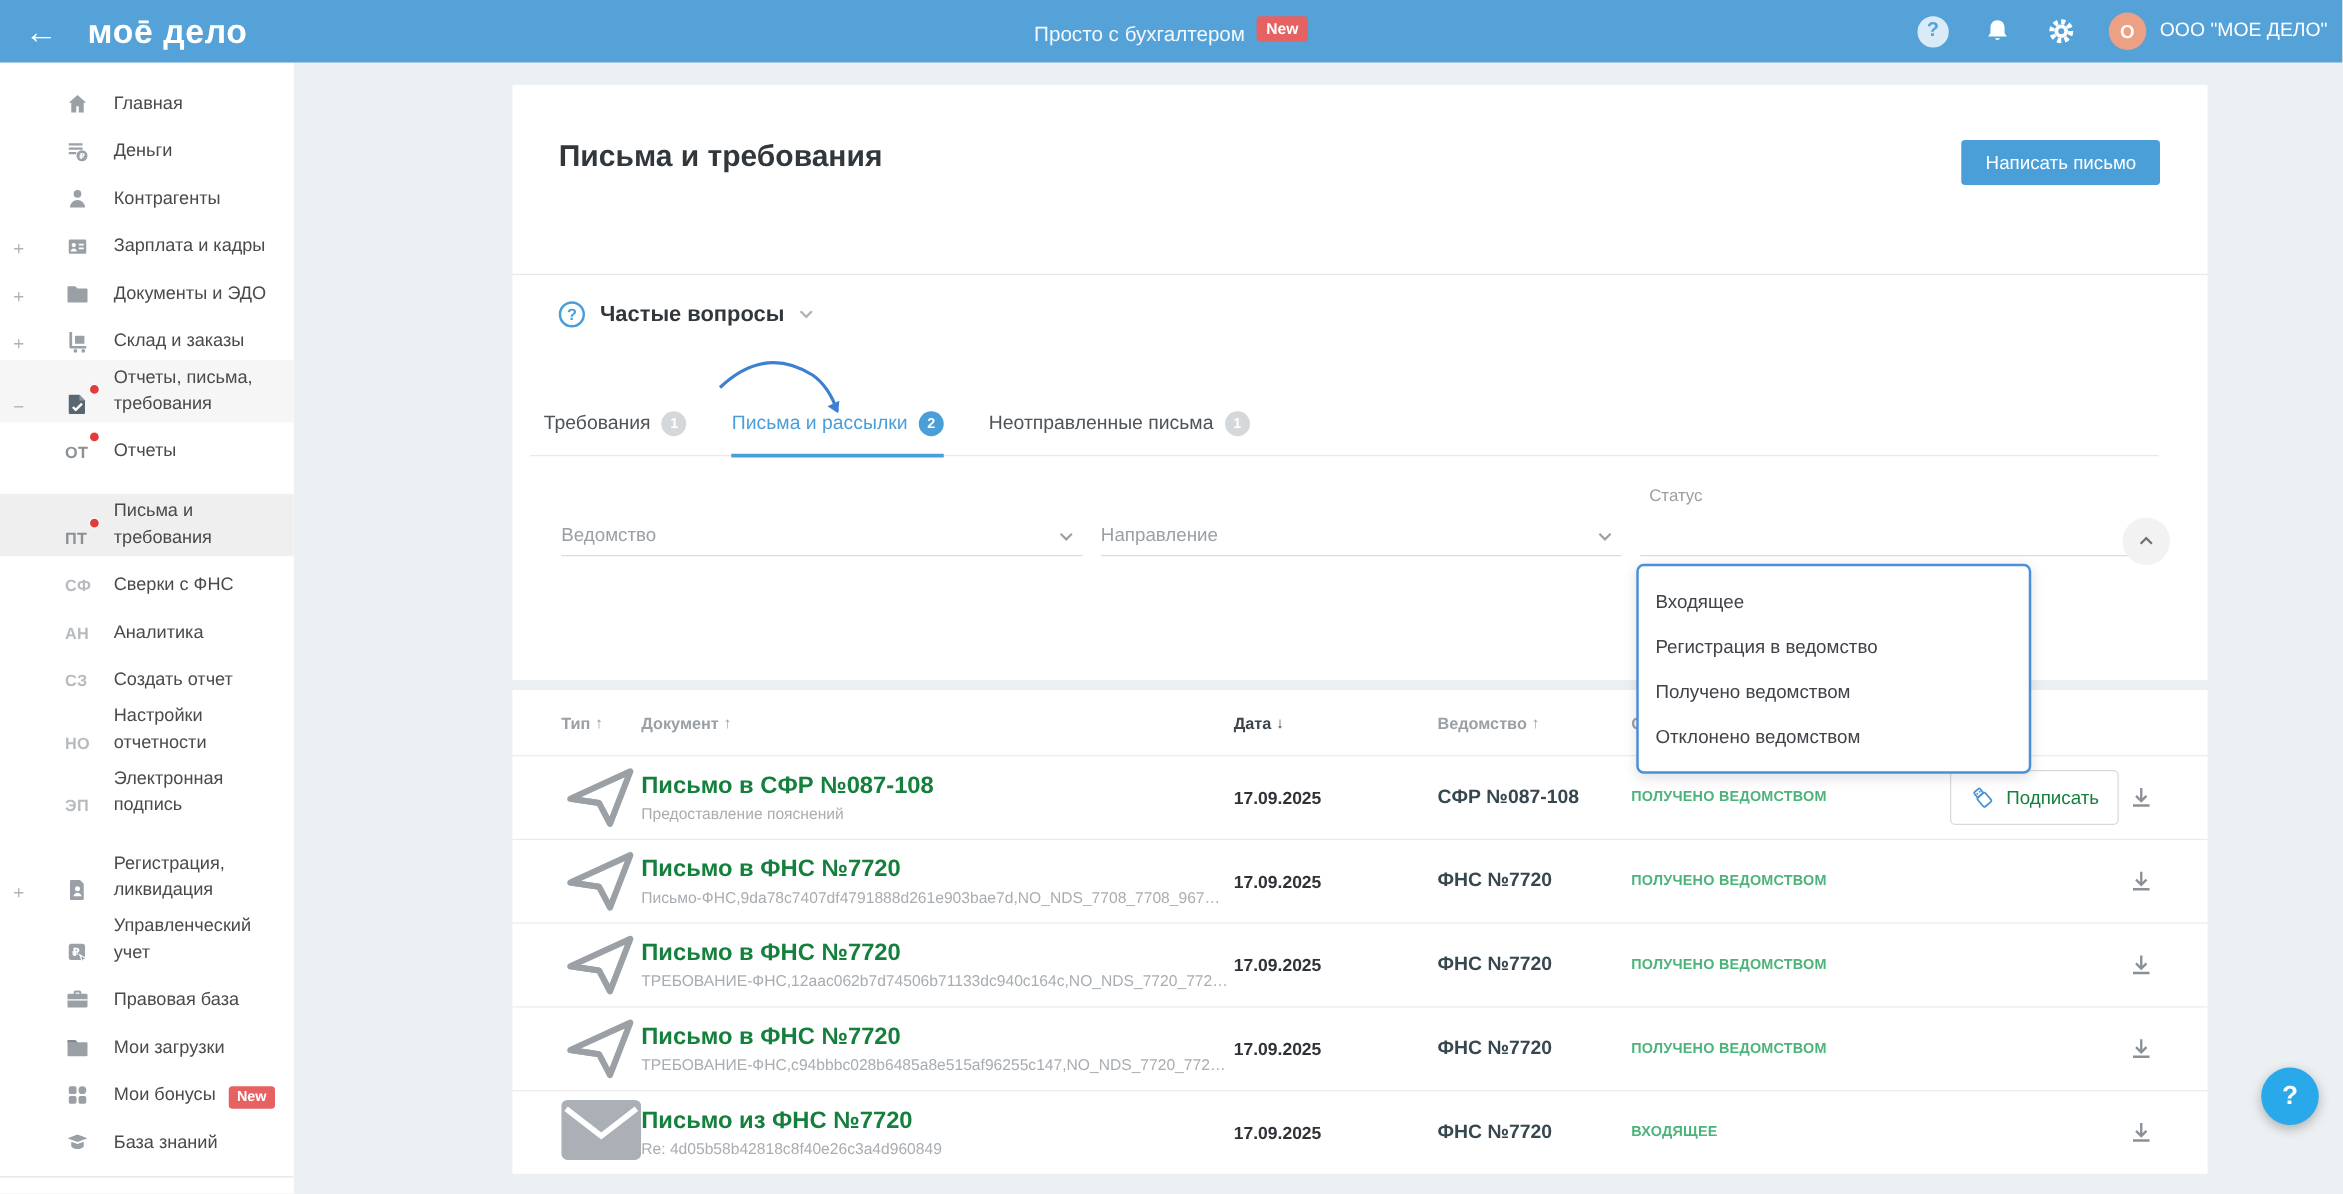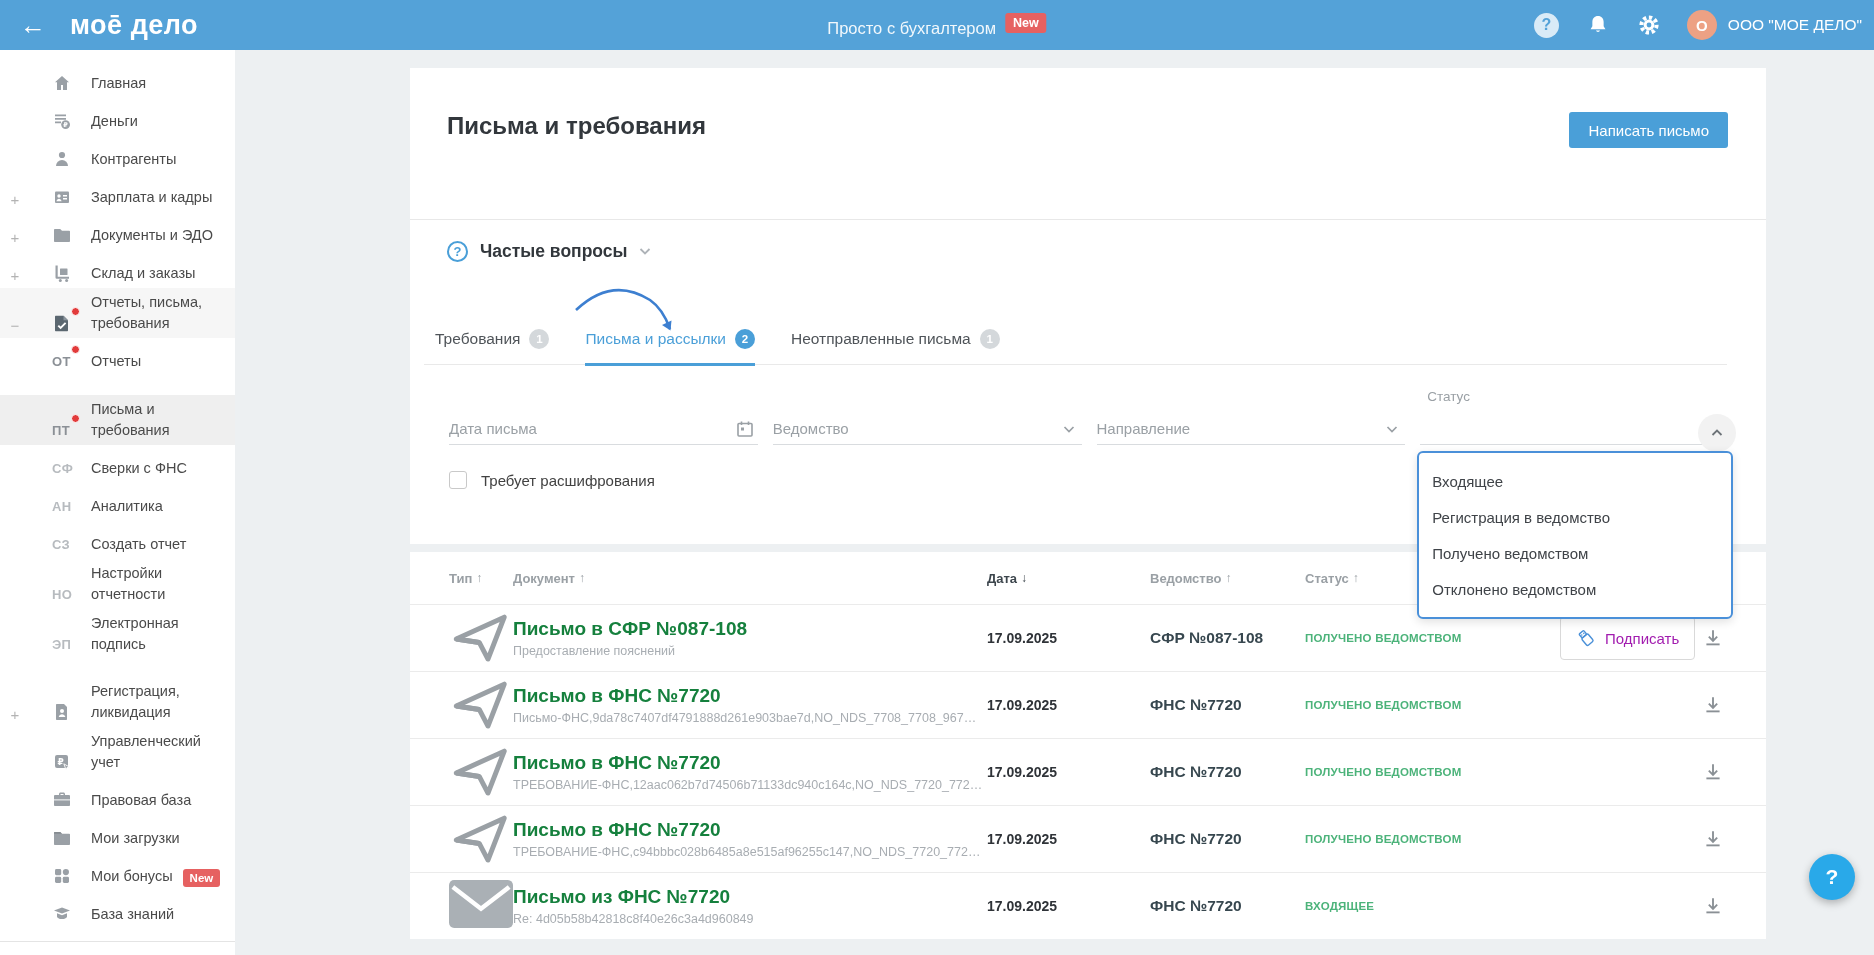--- a/index.html
+++ b/index.html
@@ -100,21 +100,21 @@
   .trow { min-height:66px; border-top:1px solid #ebebeb; cursor:pointer; }
   .row-icon { width:22px; height:20px; }
   .doc-title { font-size:19px; font-weight:700; color:#15803d; }
   .doc-sub { font-size:12.5px; color:#a8adb2; margin-top:4px; white-space:nowrap; overflow:hidden; }
   .c-date { font-size:14px; font-weight:700; color:#2f3338; }
   .c-agency { font-size:15.5px; font-weight:600; color:#37474f; }
   .c-status { font-size:11.5px; font-weight:700; color:#4cb37a; letter-spacing:.2px; }
   .c-actions { position:relative; height:66px; }
   .sign-btn { position:absolute; left:0; top:50%; transform:translateY(-50%); height:44px; display:flex;
     align-items:center; gap:9px; background:#fff; border:1px solid #d9d9d9; border-radius:4px; padding:0 15px;
-    font-size:15px; color:#a21caf; cursor:pointer; font-family:inherit; }
+    font-size:15px; color:#15803d; cursor:pointer; font-family:inherit; }
   .sign-btn .ic { width:20px; height:20px; }
   .dl { position:absolute; left:142px; top:50%; transform:translateY(-50%); width:22px; height:22px; cursor:pointer; }
 
   .fab { position:absolute; right:19px; bottom:55px; width:46px; height:46px; border-radius:50%;
     background:#29a9e9; color:#fff; font-size:21px; font-weight:700; display:flex; align-items:center;
     justify-content:center; box-shadow:0 3px 9px rgba(0,0,0,.28); cursor:pointer; z-index:40; }
 </style>
 </head>
 <body>
 
@@ -402,30 +402,20 @@
               <div class="tab">
                 <span>Неотправленные письма</span>
                 <span class="count">1</span>
               </div>
             </div>
         </section>
 
         <section class="sec-filters">
           <div class="filters">
             <div class="filter">
-              <span>Дата письма</span>
-              <span class="f-icon">
-                <svg viewBox="0 0 18 18">
-                    <rect x="2" y="3.5" width="14" height="12.5" rx="1" fill="none" stroke="#9aa0a5" stroke-width="1.6"></rect>
-                    <path d="M5.5 1.5v3.5M12.5 1.5v3.5" stroke="#9aa0a5" stroke-width="1.6"></path>
-                    <rect x="5" y="7.5" width="3" height="3" fill="#9aa0a5"></rect>
-                  </svg>
-              </span>
-            </div>
-            <div class="filter">
               <span>Ведомство</span>
               <span class="f-icon">
                 <svg viewBox="0 0 18 18">
                     <path d="M4.5 7l4.5 4.5L13.5 7" stroke="#9aa0a5" stroke-width="1.7" fill="none"></path>
                   </svg>
               </span>
             </div>
             <div class="filter">
               <span>Направление</span>
               <span class="f-icon">
@@ -441,24 +431,20 @@
                     <path d="M3.5 10L8 5.5 12.5 10" stroke="#6d7378" stroke-width="1.8" fill="none"></path>
                   </svg>
               </span>
               <div class="dropdown" id="status-dropdown">
                   <div class="dd-item">Входящее</div>
                   <div class="dd-item">Регистрация в ведомство</div>
                   <div class="dd-item">Получено ведомством</div>
                   <div class="dd-item">Отклонено ведомством</div>
                 </div>
             </div>
-          </div>
-          <div class="checkbox-row">
-            <span class="checkbox"></span>
-            <span class="checkbox-label">Требует расшифрования</span>
           </div>
         </section>
       </div>
 
       <div class="sec-table">
         <div class="tgrid thead" id="table-head">
             <div class="hcell">
               <span>Тип</span>
               <span class="harrow">↑</span>
             </div>

